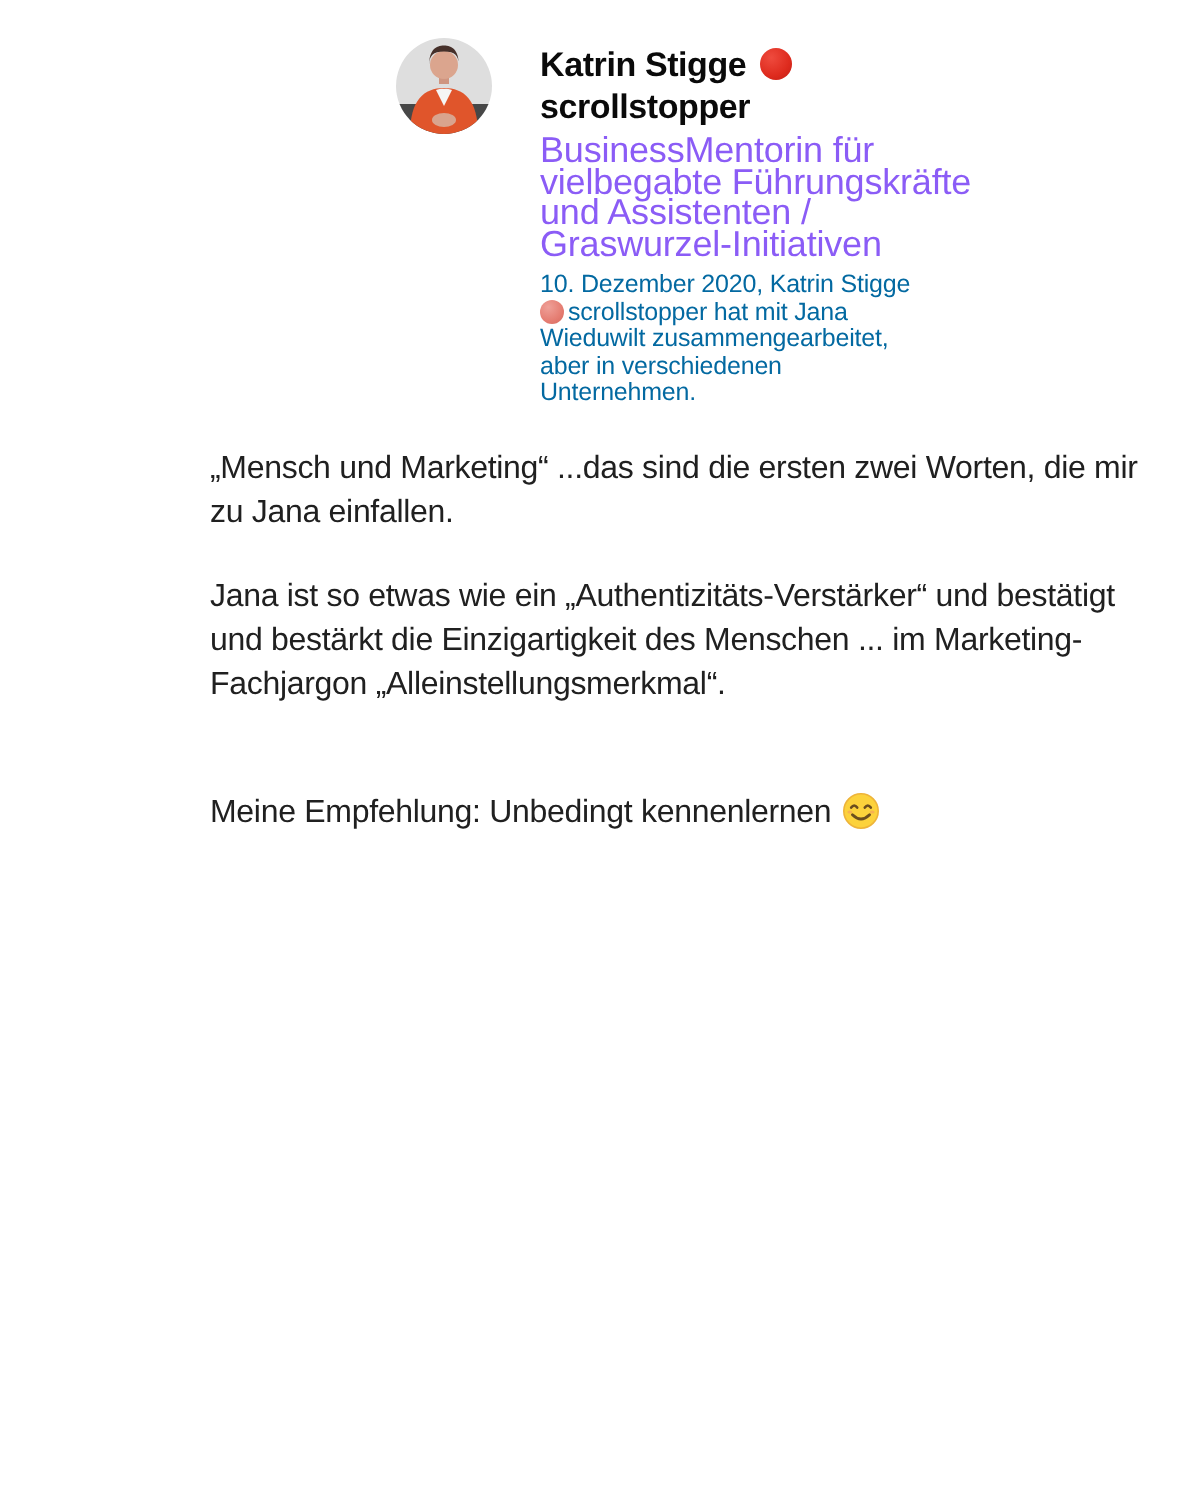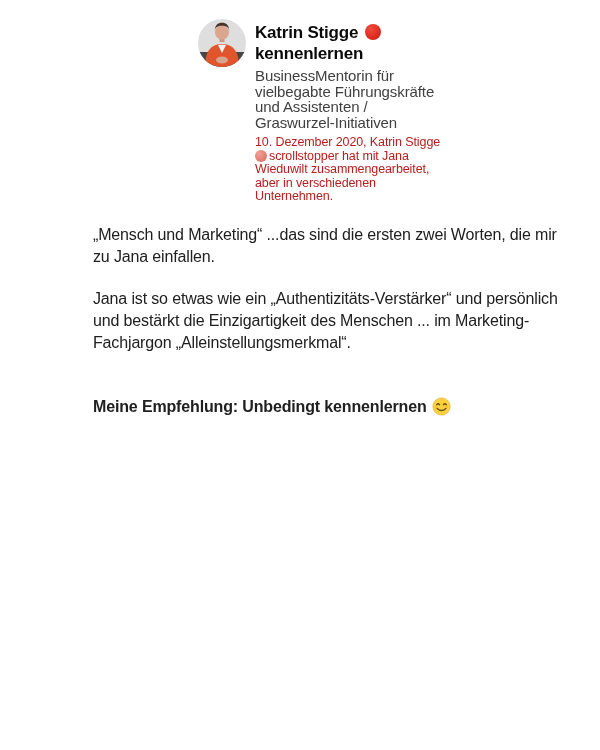--- a/index.html
+++ b/index.html
@@ -7,46 +7,46 @@
     width:600px;height:750px;background:#ffffff;position:relative;
     font-family:"Liberation Sans",sans-serif;overflow:hidden;
     -webkit-font-smoothing:antialiased;
   }
   
   .header{position:absolute;left:198px;top:18px;display:flex;}
   .avatar{
     width:48px;height:48px;border-radius:50%;overflow:hidden;flex:none;
     margin-top:1px;
   }
-  .header-text{padding-top:4px;margin-left:9px;width:245px;}
+  .header-text{padding-top:4px;margin-left:24px;width:245px;}
   .name-line{font-size:17px;font-weight:bold;color:#0a0a0a;line-height:21px;letter-spacing:-0.2px;}
   .red-dot{
     display:inline-block;border-radius:50%;
     background:radial-gradient(circle at 35% 30%, #ef4b3e, #de2b1e 60%, #c01d13);
   }
   .red-dot.lg{width:16px;height:16px;vertical-align:-2px;margin-left:7px;}
   .red-dot.sm{
     width:12px;height:12px;vertical-align:-2px;margin-right:2px;
     background:radial-gradient(circle at 35% 30%, #efa098, #e57d72 60%, #d4685d);
   }
   .headline{
-    font-size:15px;line-height:15.5px;color:#404040;margin-top:4px;
+    font-size:18px;line-height:15.5px;color:#8b5cf6;margin-top:4px;
     white-space:pre-line;letter-spacing:-0.1px;
   }
   .meta{
-    font-size:12.5px;line-height:13.5px;color:#b91c1c;margin-top:6px;
+    font-size:12.5px;line-height:13.5px;color:#0369a1;margin-top:6px;
     width:202px;letter-spacing:-0.1px;
   }
   
   .body-text{
     position:absolute;left:89px;top:224px;width:500px;
     font-size:16px;line-height:22px;color:#202020;letter-spacing:-0.15px;
   }
-  .body-text p{margin:0 0 20px 4px;white-space:pre-line;}
-  .closing-wrap{white-space:normal;font-weight:bold;}
+  .body-text p{margin:0 0 20px 16px;white-space:pre-line;}
+  .closing-wrap{white-space:normal;}
   .smiley{vertical-align:-4px;margin-left:5px;}
 </style>
 </head>
 <body>
 
 <div class="header">
 
   <div class="avatar">
     <svg width="48" height="48" viewBox="0 0 48 48">
       <rect width="48" height="48" fill="#dedede"></rect>
@@ -57,37 +57,37 @@
       <path d="M16.6,13.5 C16.6,6 20,3.8 24,3.8 C28,3.8 31.4,6 31.4,13.5 C31.4,9 29.5,6.8 24,6.8 C18.5,6.8 16.6,9 16.6,13.5 Z" fill="#46302a"></path>
       <path d="M20,26 L24,34 L28,26 C26,25.2 22,25.2 20,26 Z" fill="#f5f5f5"></path>
       <ellipse cx="24" cy="41" rx="6" ry="3.5" fill="#d9a48e"></ellipse>
     </svg>
   </div>
 
   <div class="header-text">
     <div class="name-line">
       <span>Katrin Stigge</span><span class="red-dot lg"></span>
     </div>
-    <div class="name-line">kennenlernen</div>
+    <div class="name-line">scrollstopper</div>
     <div class="headline">BusinessMentorin für
 vielbegabte Führungskräfte
 und Assistenten /
 Graswurzel-Initiativen</div>
     <div class="meta">
       <span>10. Dezember 2020, Katrin Stigge</span>
       <span class="red-dot sm"></span><span>scrollstopper hat mit Jana Wieduwilt zusammengearbeitet, aber in verschiedenen Unternehmen.</span>
     </div>
   </div>
 
 </div>
 
 <div class="body-text">
   <p>„Mensch und Marketing“ ...das sind die ersten zwei Worten, die mir
 zu Jana einfallen.</p>
-  <p>Jana ist so etwas wie ein „Authentizitäts-Verstärker“ und persönlich
+  <p>Jana ist so etwas wie ein „Authentizitäts-Verstärker“ und bestätigt
 und bestärkt die Einzigartigkeit des Menschen ... im Marketing-
 Fachjargon „Alleinstellungsmerkmal“.</p>
   <p class="closing-wrap">
     <span>Meine Empfehlung: Unbedingt kennenlernen</span><svg class="smiley" width="19" height="19" viewBox="0 0 19 19">
       <circle cx="9.5" cy="9.5" r="8.6" fill="#fcd23c" stroke="#eeb43a" stroke-width="0.8"></circle>
       <path d="M4.6,7.8 Q6.1,5.7 7.6,7.8" fill="none" stroke="#6b4d1e" stroke-width="1.3" stroke-linecap="round"></path>
       <path d="M11.4,7.8 Q12.9,5.7 14.4,7.8" fill="none" stroke="#6b4d1e" stroke-width="1.3" stroke-linecap="round"></path>
       <path d="M5.2,11.4 Q9.5,15.6 13.8,11.4" fill="none" stroke="#6b4d1e" stroke-width="1.4" stroke-linecap="round"></path>
       <ellipse cx="3.9" cy="10" rx="1.2" ry="0.8" fill="#f5a55a" opacity="0.75"></ellipse>
       <ellipse cx="15.1" cy="10" rx="1.2" ry="0.8" fill="#f5a55a" opacity="0.75"></ellipse>

